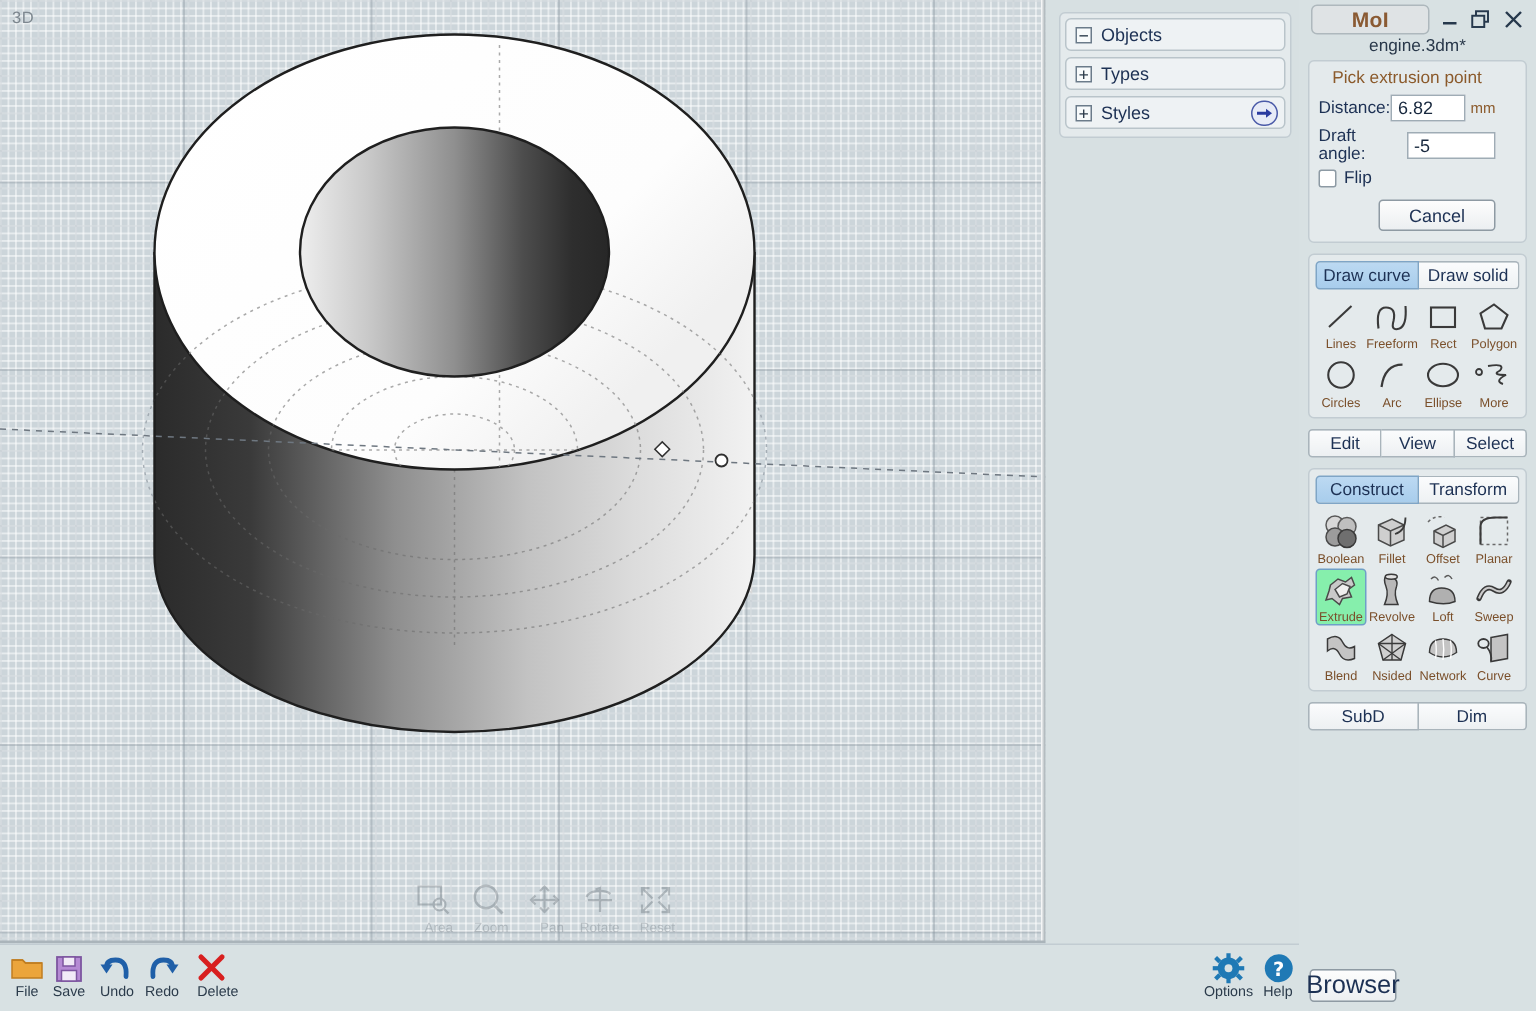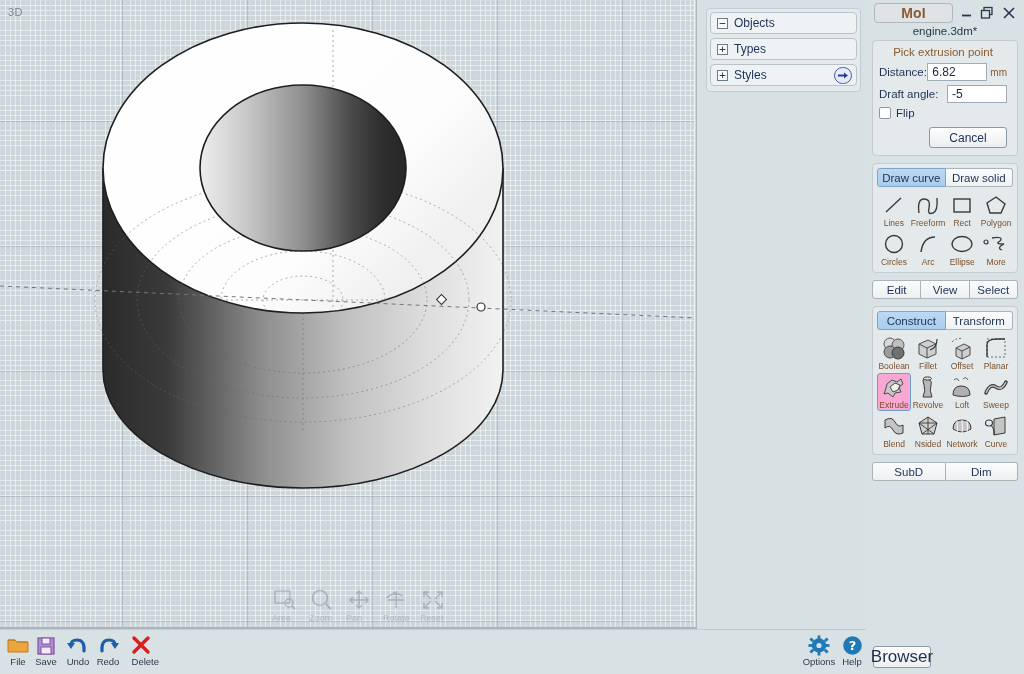--- a/index.html
+++ b/index.html
@@ -55,21 +55,21 @@
     background: #aab4ba;
   }
   #model-svg { position: absolute; left: 0; top: 0; }
 
   
   #nav-tools {
     position: absolute; left: 272px; bottom: 6px;
     display: flex; gap: 7px; opacity: .40;
     user-select: none;
   }
-  .nav-tool { width: 30px; text-align: left; }
+  .nav-tool { width: 30px; text-align: right; }
   .nav-tool .nt-ico { height: 26px; display: block; }
   .nav-tool .nt-lbl { font-size: 9px; color: #7a848c; display: block; margin-top: -1px; }
 
   
   #panel-objects {
     position: absolute; left: 706px; top: 8px; width: 155px;
   }
   .obj-row {
     position: relative;
     height: 22px;
@@ -138,21 +138,21 @@
     margin-top: 1px; margin-bottom: 3px;
   }
 
   .group {
     margin: 0 6px 7px 6px;
     background: #e4eaec;
     border: 1px solid #c2ccd2;
     border-radius: 4px;
     padding: 4px;
   }
-  #grp-extrude { padding: 5px 10px 7px 6px; }
+  #grp-extrude { padding: 5px 20px 7px 6px; }
   .grp-title {
     text-align: center; font-size: 11.5px; color: #8b5a2b;
     margin-bottom: 5px;
   }
   .field-row {
     display: flex; align-items: center; margin-bottom: 4px;
   }
   .field-label { font-size: 11.5px; color: #1d3154; }
   .txtbox {
     background: #ffffff;
@@ -196,21 +196,21 @@
     border-color: #7fa5c6;
   }
   .toolgrid {
     display: grid; grid-template-columns: repeat(4,1fr);
     row-gap: 1px;
   }
   .tool {
     display: flex; flex-direction: column; align-items: center;
     padding: 2px 0 1px 0; border-radius: 3px;
   }
-  .tool.selected { background: #f9a8d4; border: 1px solid #6f9fc7; padding: 1px 0 0 0; }
+  .tool.selected { background: #86efac; border: 1px solid #6f9fc7; padding: 1px 0 0 0; }
   .tool-ico { height: 24px; display: flex; align-items: center; justify-content: center; }
   .tool-lbl { font-size: 8.5px; color: #7a4f2a; margin-top: 1px; white-space: nowrap; }
 
   .btnrow3 { display: flex; }
   .flatbtn {
     flex: 1; height: 19px;
     display: flex; align-items: center; justify-content: center;
     font-size: 11.5px; color: #1d3154;
     border: 1px solid #a9b4bb;
     background: linear-gradient(to bottom,#fbfcfd,#edf0f2);

